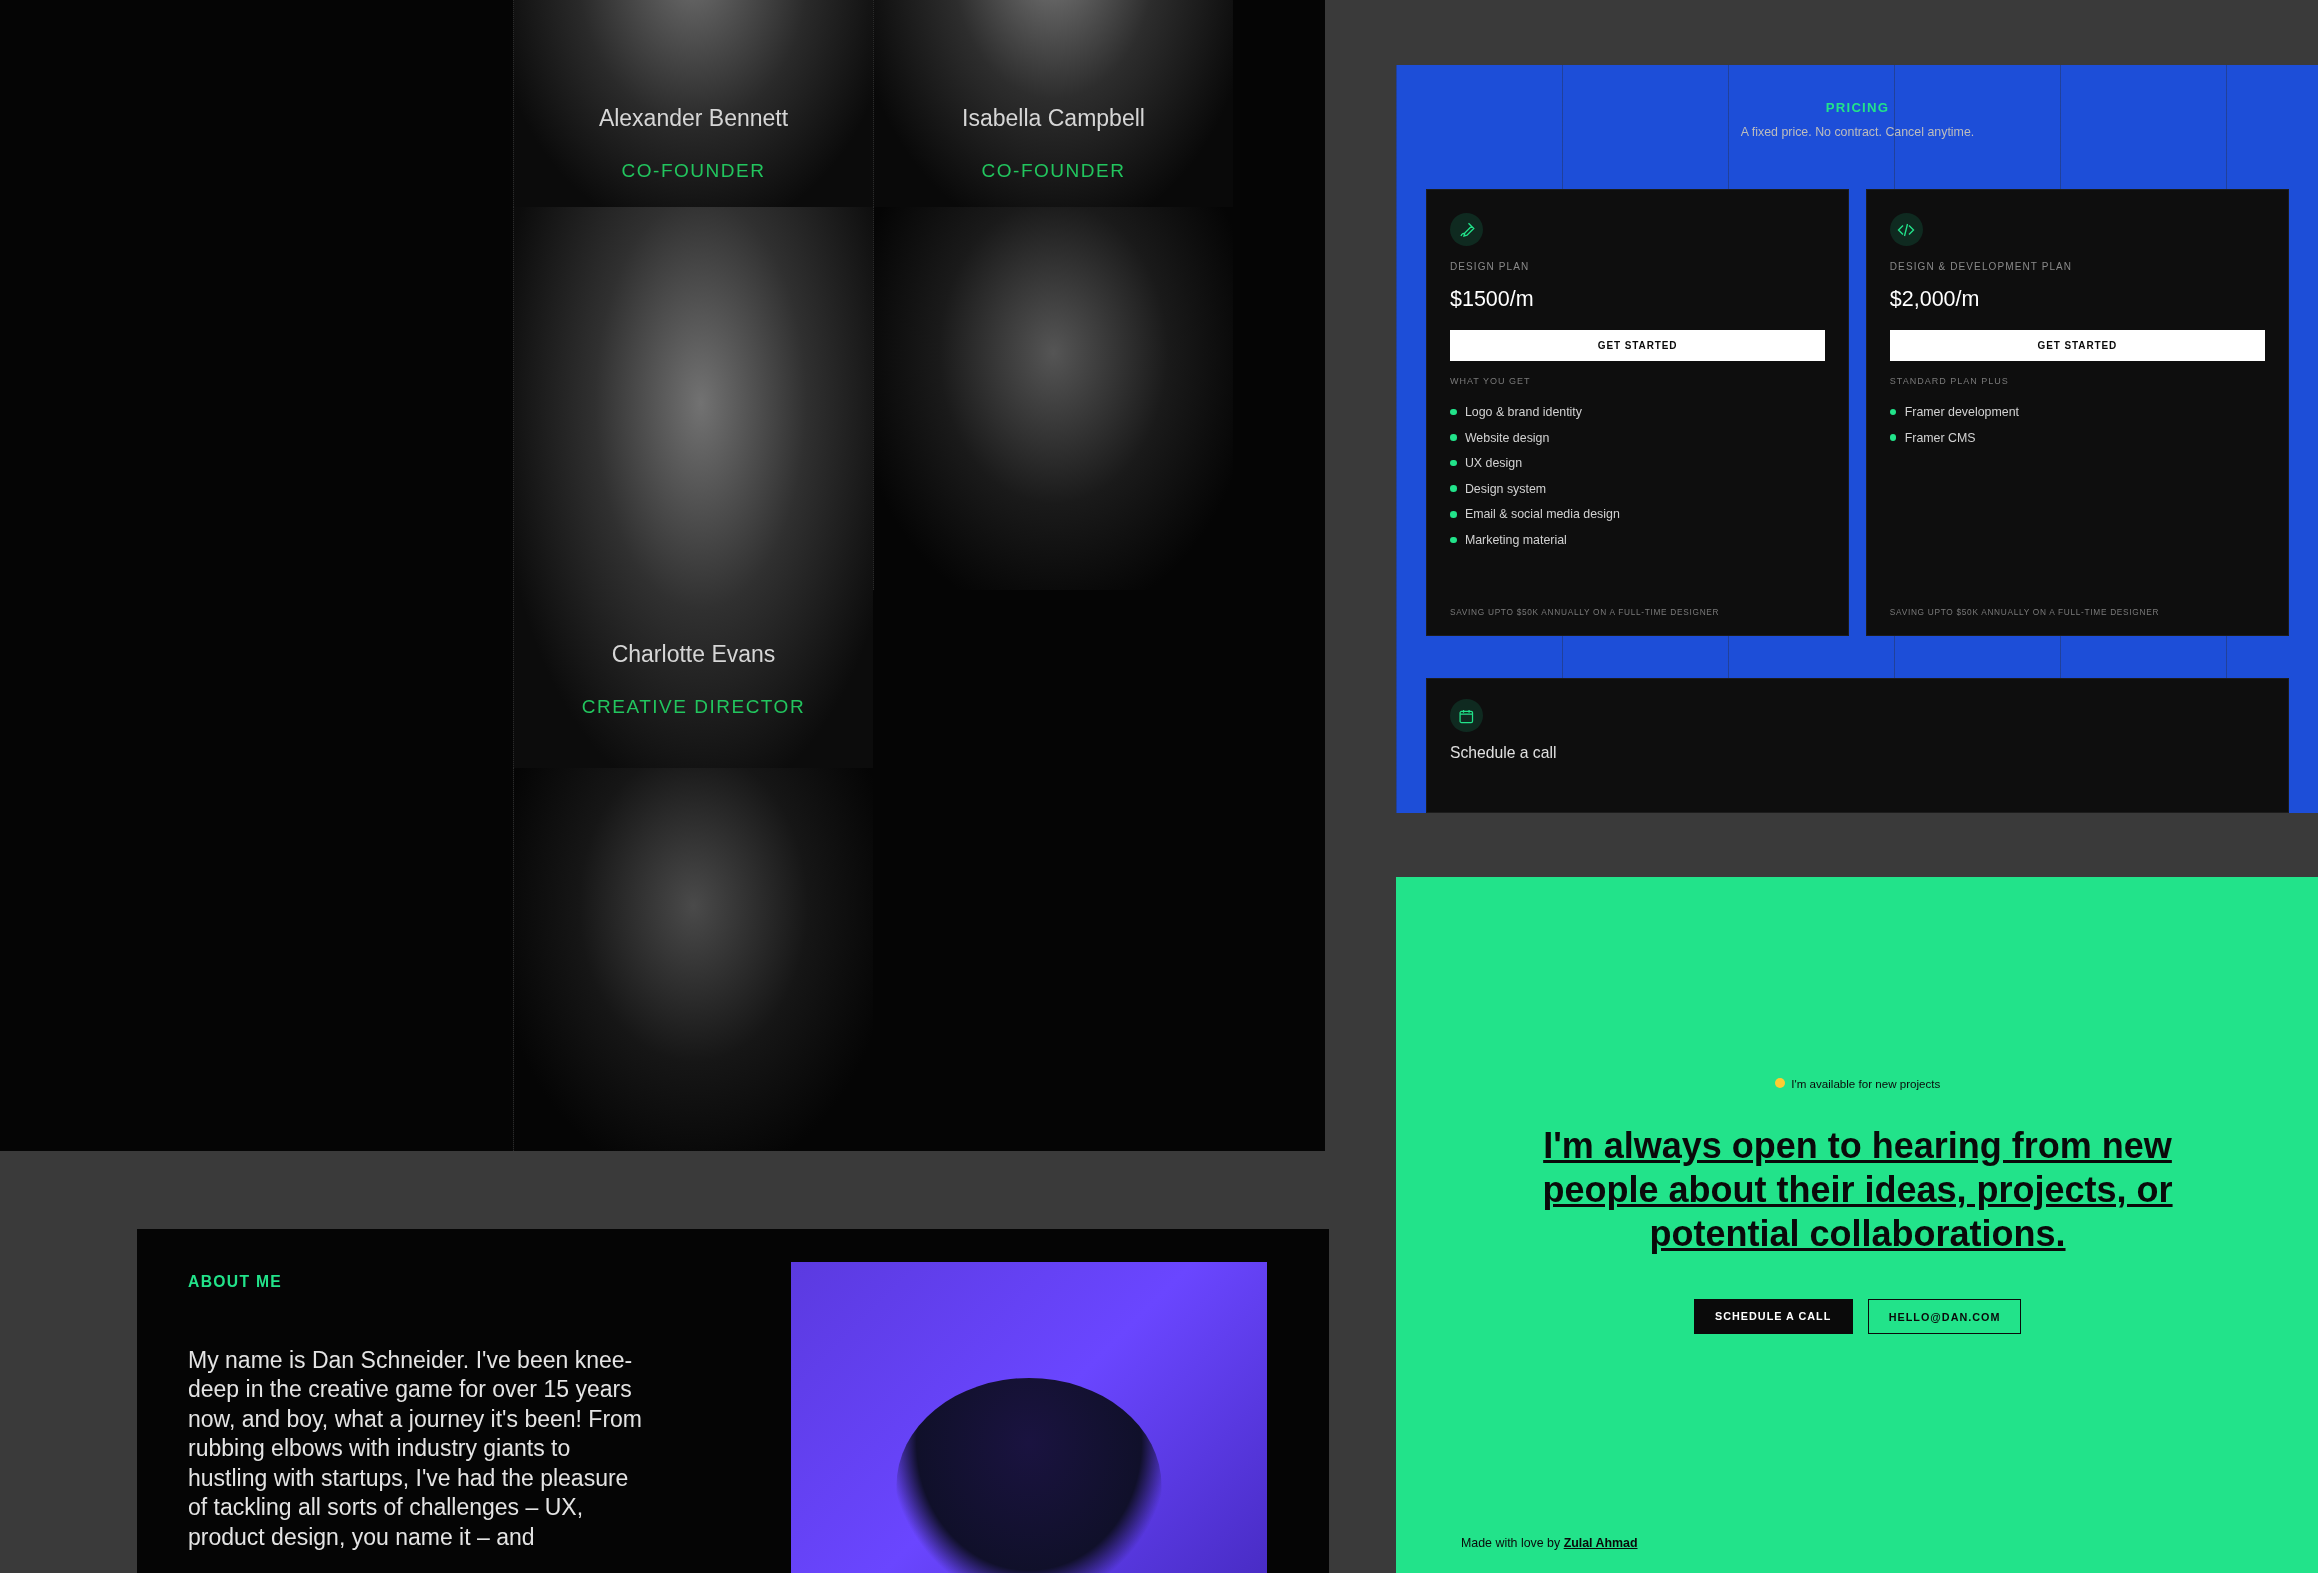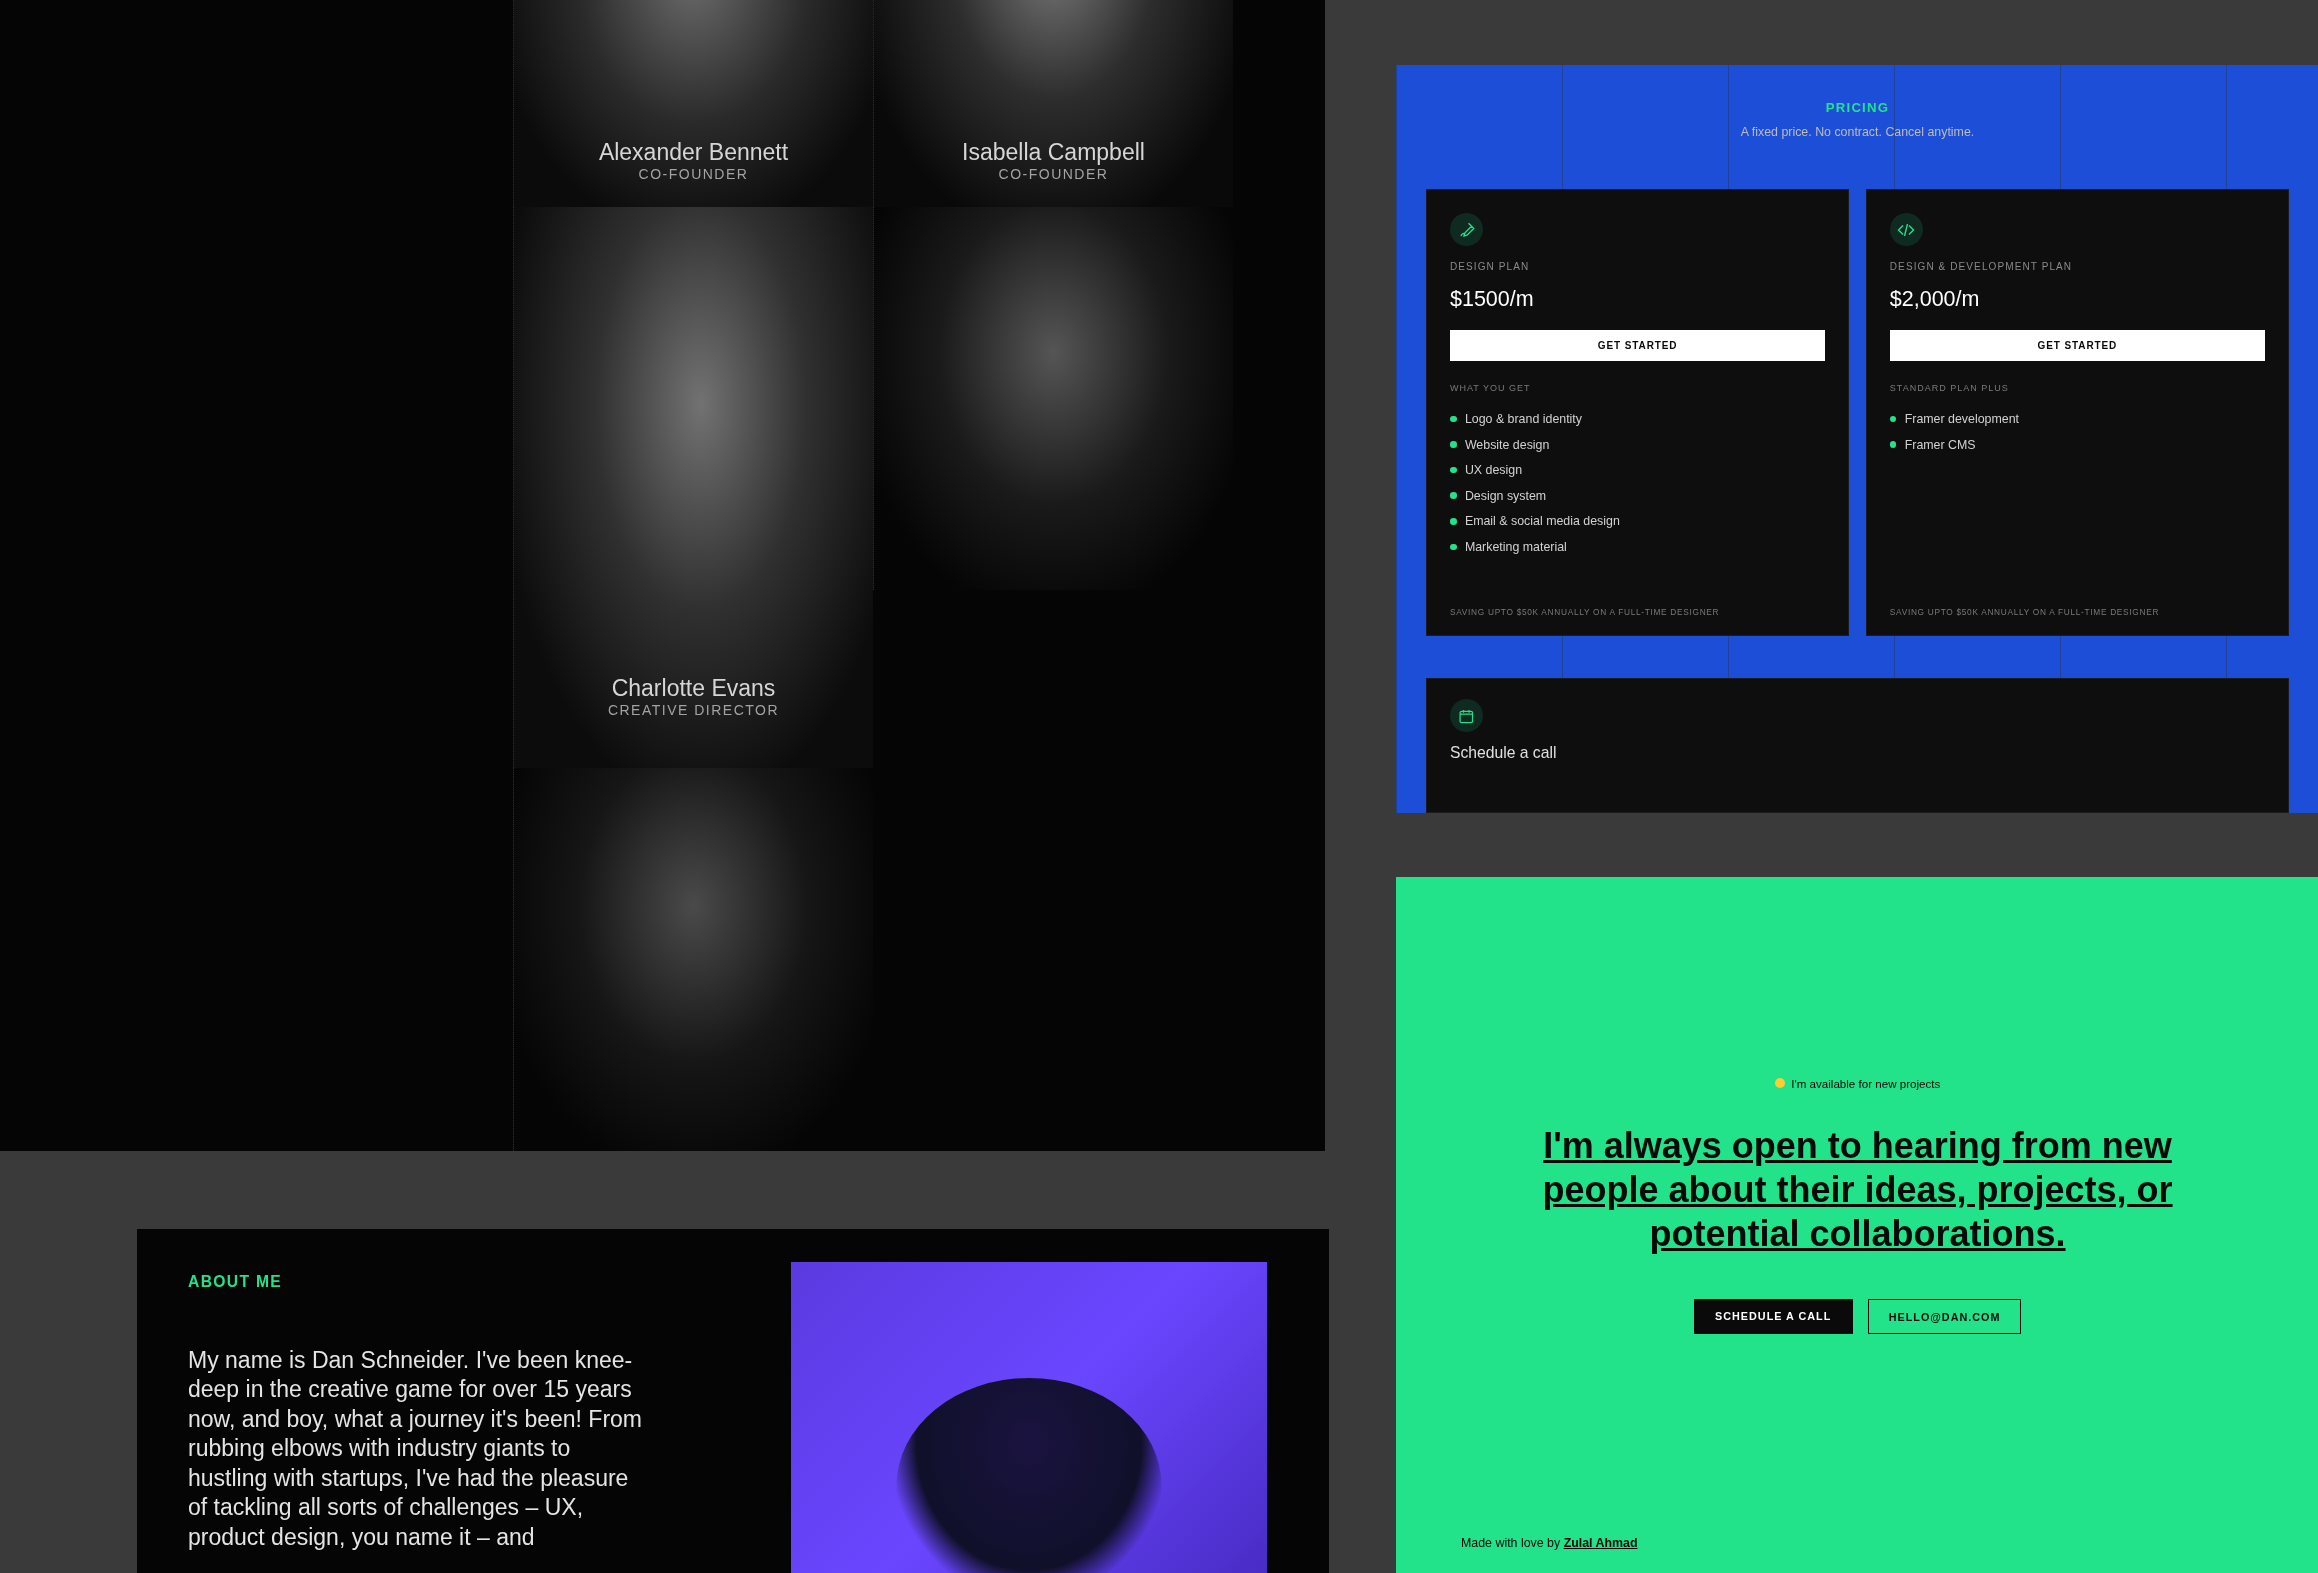--- a/index.html
+++ b/index.html
@@ -73,21 +73,21 @@
   .team-portrait.p4 { background: radial-gradient(ellipse at 52% 35%, #727272 0%, #303030 40%, #0c0c0c 78%); }
   .team-portrait.p5 { background: radial-gradient(ellipse at 50% 38%, #555 0%, #1a1a1a 45%, #050505 80%); }
   .team-portrait.p6 { background: radial-gradient(ellipse at 50% 36%, #4a4a4a 0%, #161616 45%, #050505 80%); }
   .team-caption {
     position: absolute;
     bottom: 99px;
     left: 0; right: 0;
     text-align: center;
   }
   .team-name { font-size: 23px; color: #d6d6d6; font-weight: 400; }
-  .team-role { font-size: 14px; letter-spacing: 1.5px; color: #a3a3a3; margin-top: 0; text-transform: uppercase; }
+  .team-role { font-size: 19px; letter-spacing: 1.5px; color: #22c55e; margin-top: 28px; text-transform: uppercase; }
   .team-cell.short { height: 356px; }
   .team-cell.short .team-caption { bottom: 25px; }
 
   
   .panel-pricing {
     position: absolute;
     right: 0;
     top: 65px;
     width: 923px;
     height: 748px;
@@ -132,21 +132,21 @@
   .plan-cta {
     margin-top: 18px;
     background: #fff;
     color: #0a0a0a;
     text-align: center;
     padding: 10px 0;
     font-size: 10px;
     letter-spacing: 0.9px;
     font-weight: 700;
   }
-  .plan-section-label { font-size: 9px; letter-spacing: 1px; color: #7a7a7a; margin-top: 22px; text-transform: uppercase; }
+  .plan-section-label { font-size: 9px; letter-spacing: 1px; color: #7a7a7a; margin-top: 15px; text-transform: uppercase; }
   .plan-features { margin-top: 13.2px; }
   .plan-feat { display: flex; align-items: center; gap: 8.3px; font-size: 12.4px; color: #d2d2d2; padding: 5.8px 0; }
   .plan-feat .dot { width: 6.6px; height: 6.6px; border-radius: 50%; background: #22e38a; flex: none; }
   .plan-foot { position: absolute; bottom: 18px; left: 23px; right: 23px; font-size: 8.3px; letter-spacing: 0.7px; color: #7a7a7a; text-transform: uppercase; }
 
   .schedule-row {
     position: absolute;
     bottom: 0;
     left: 30px;
     right: 30px;

